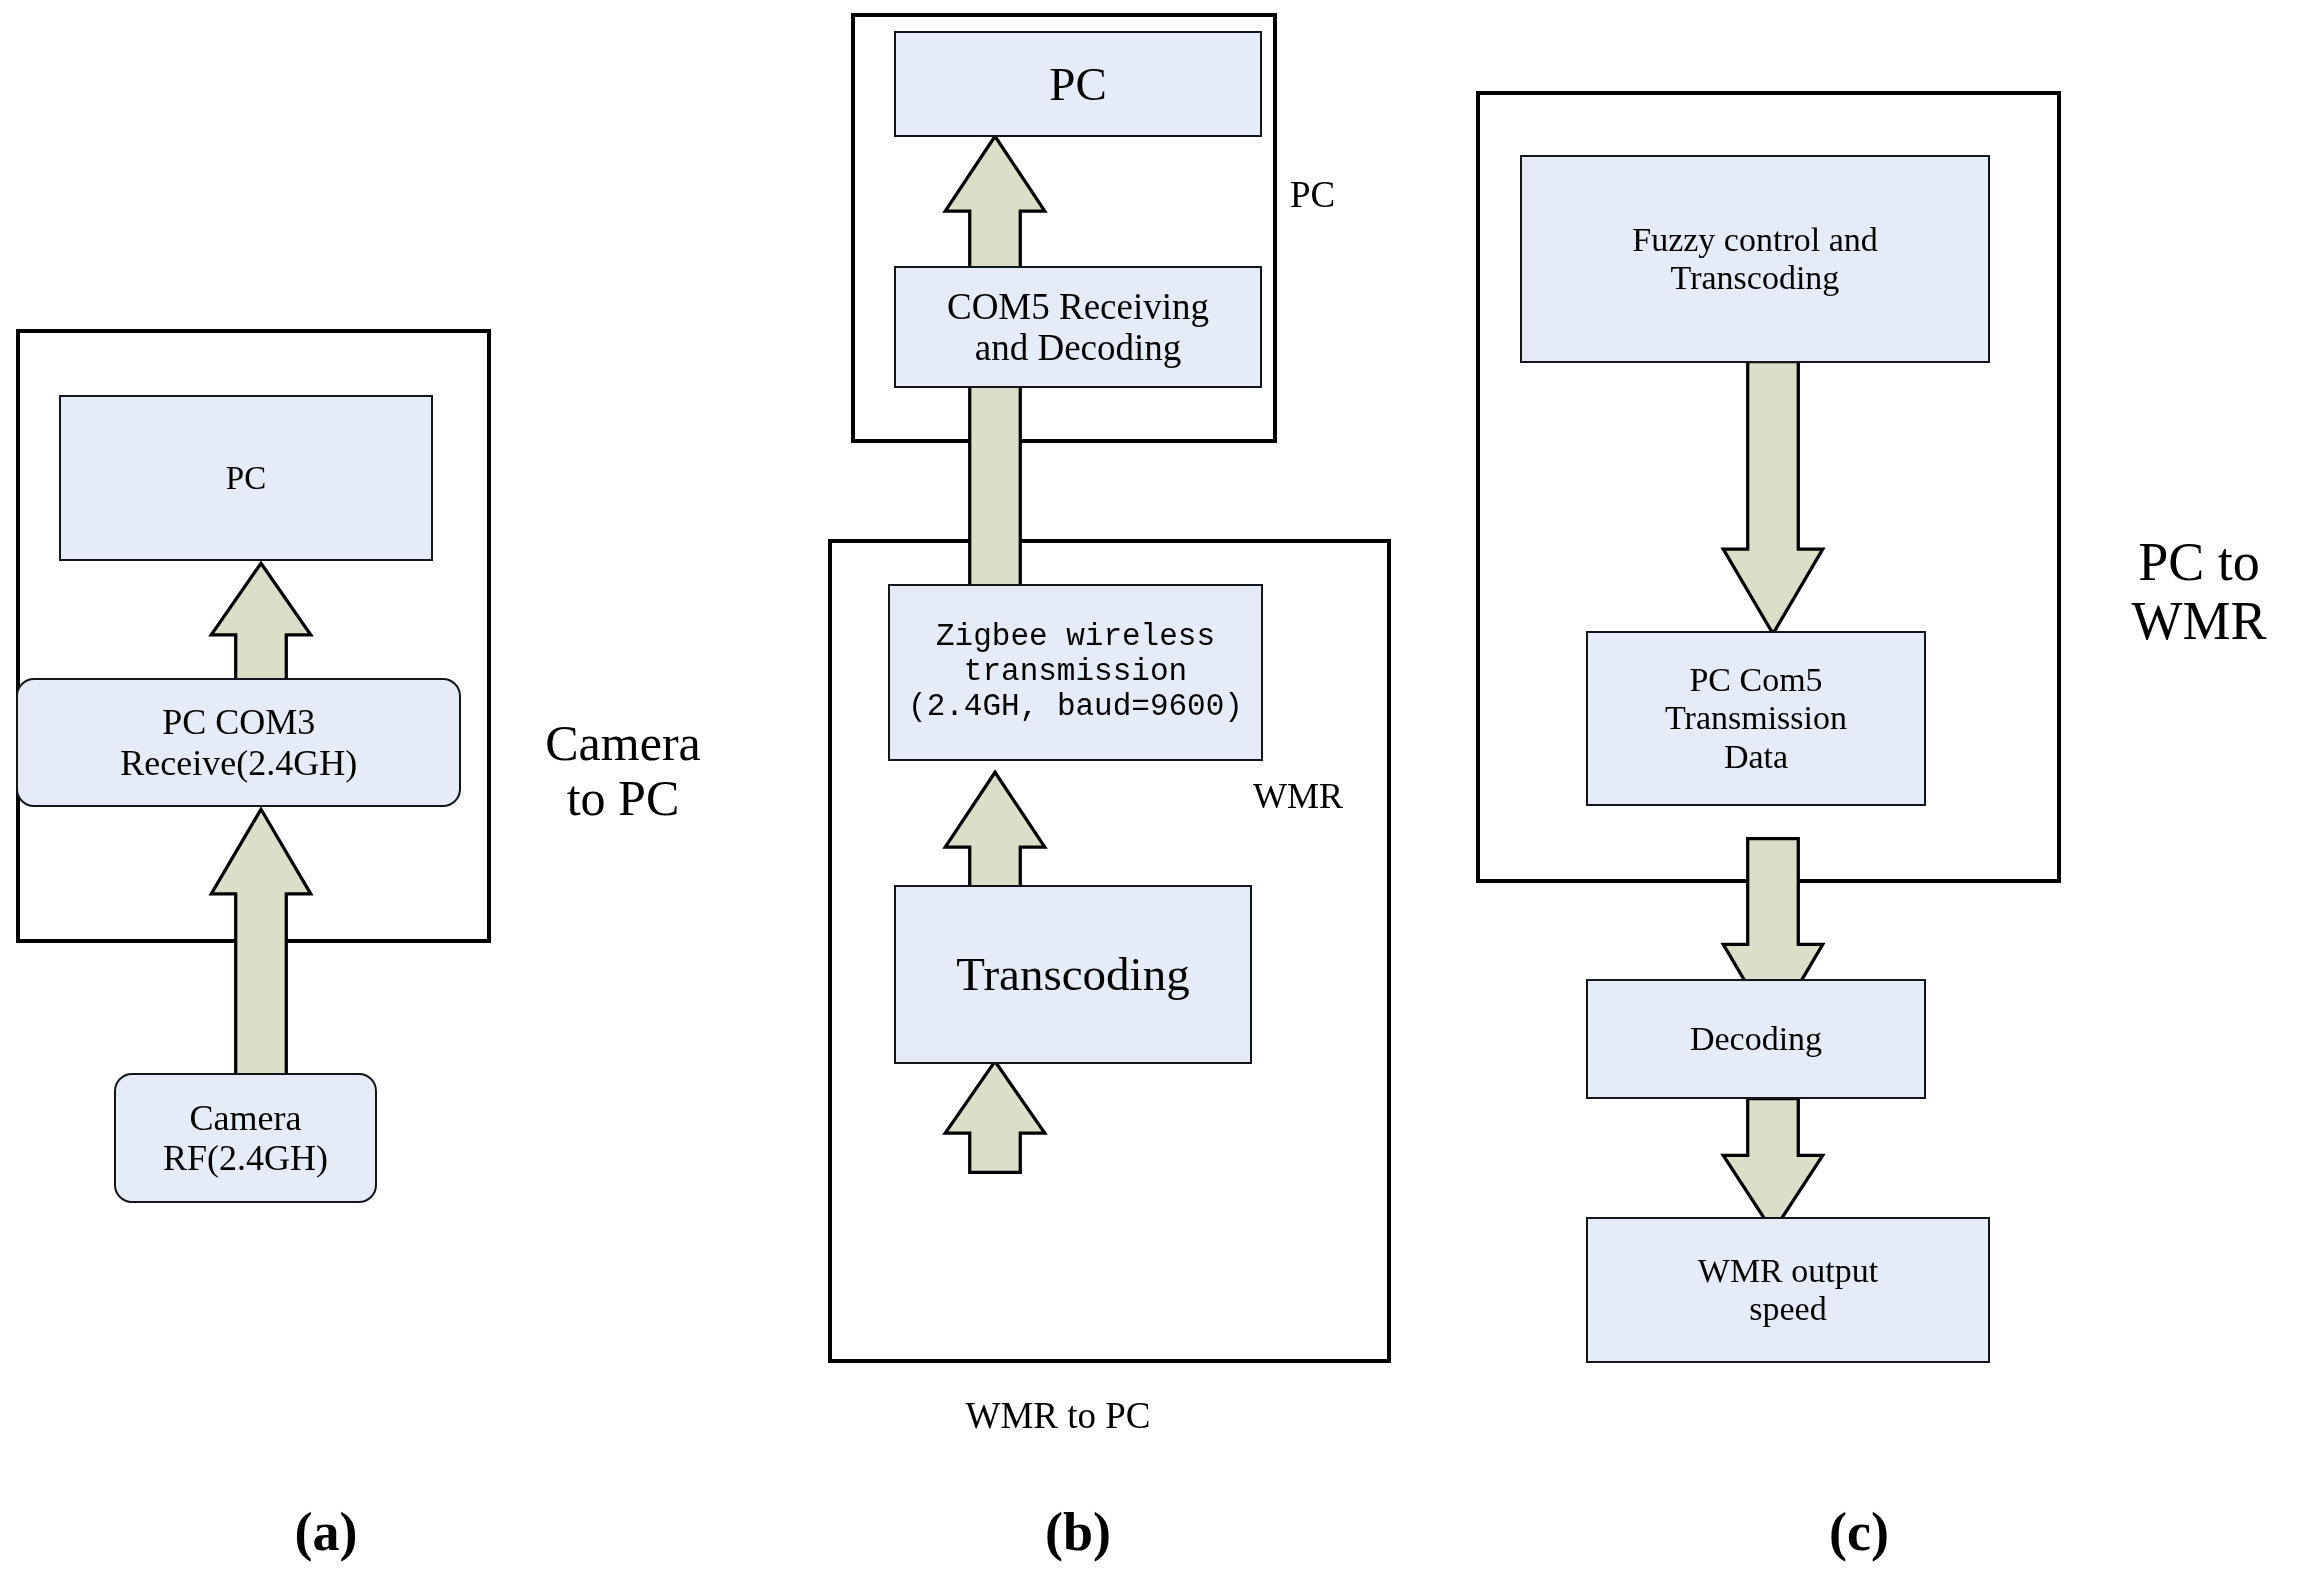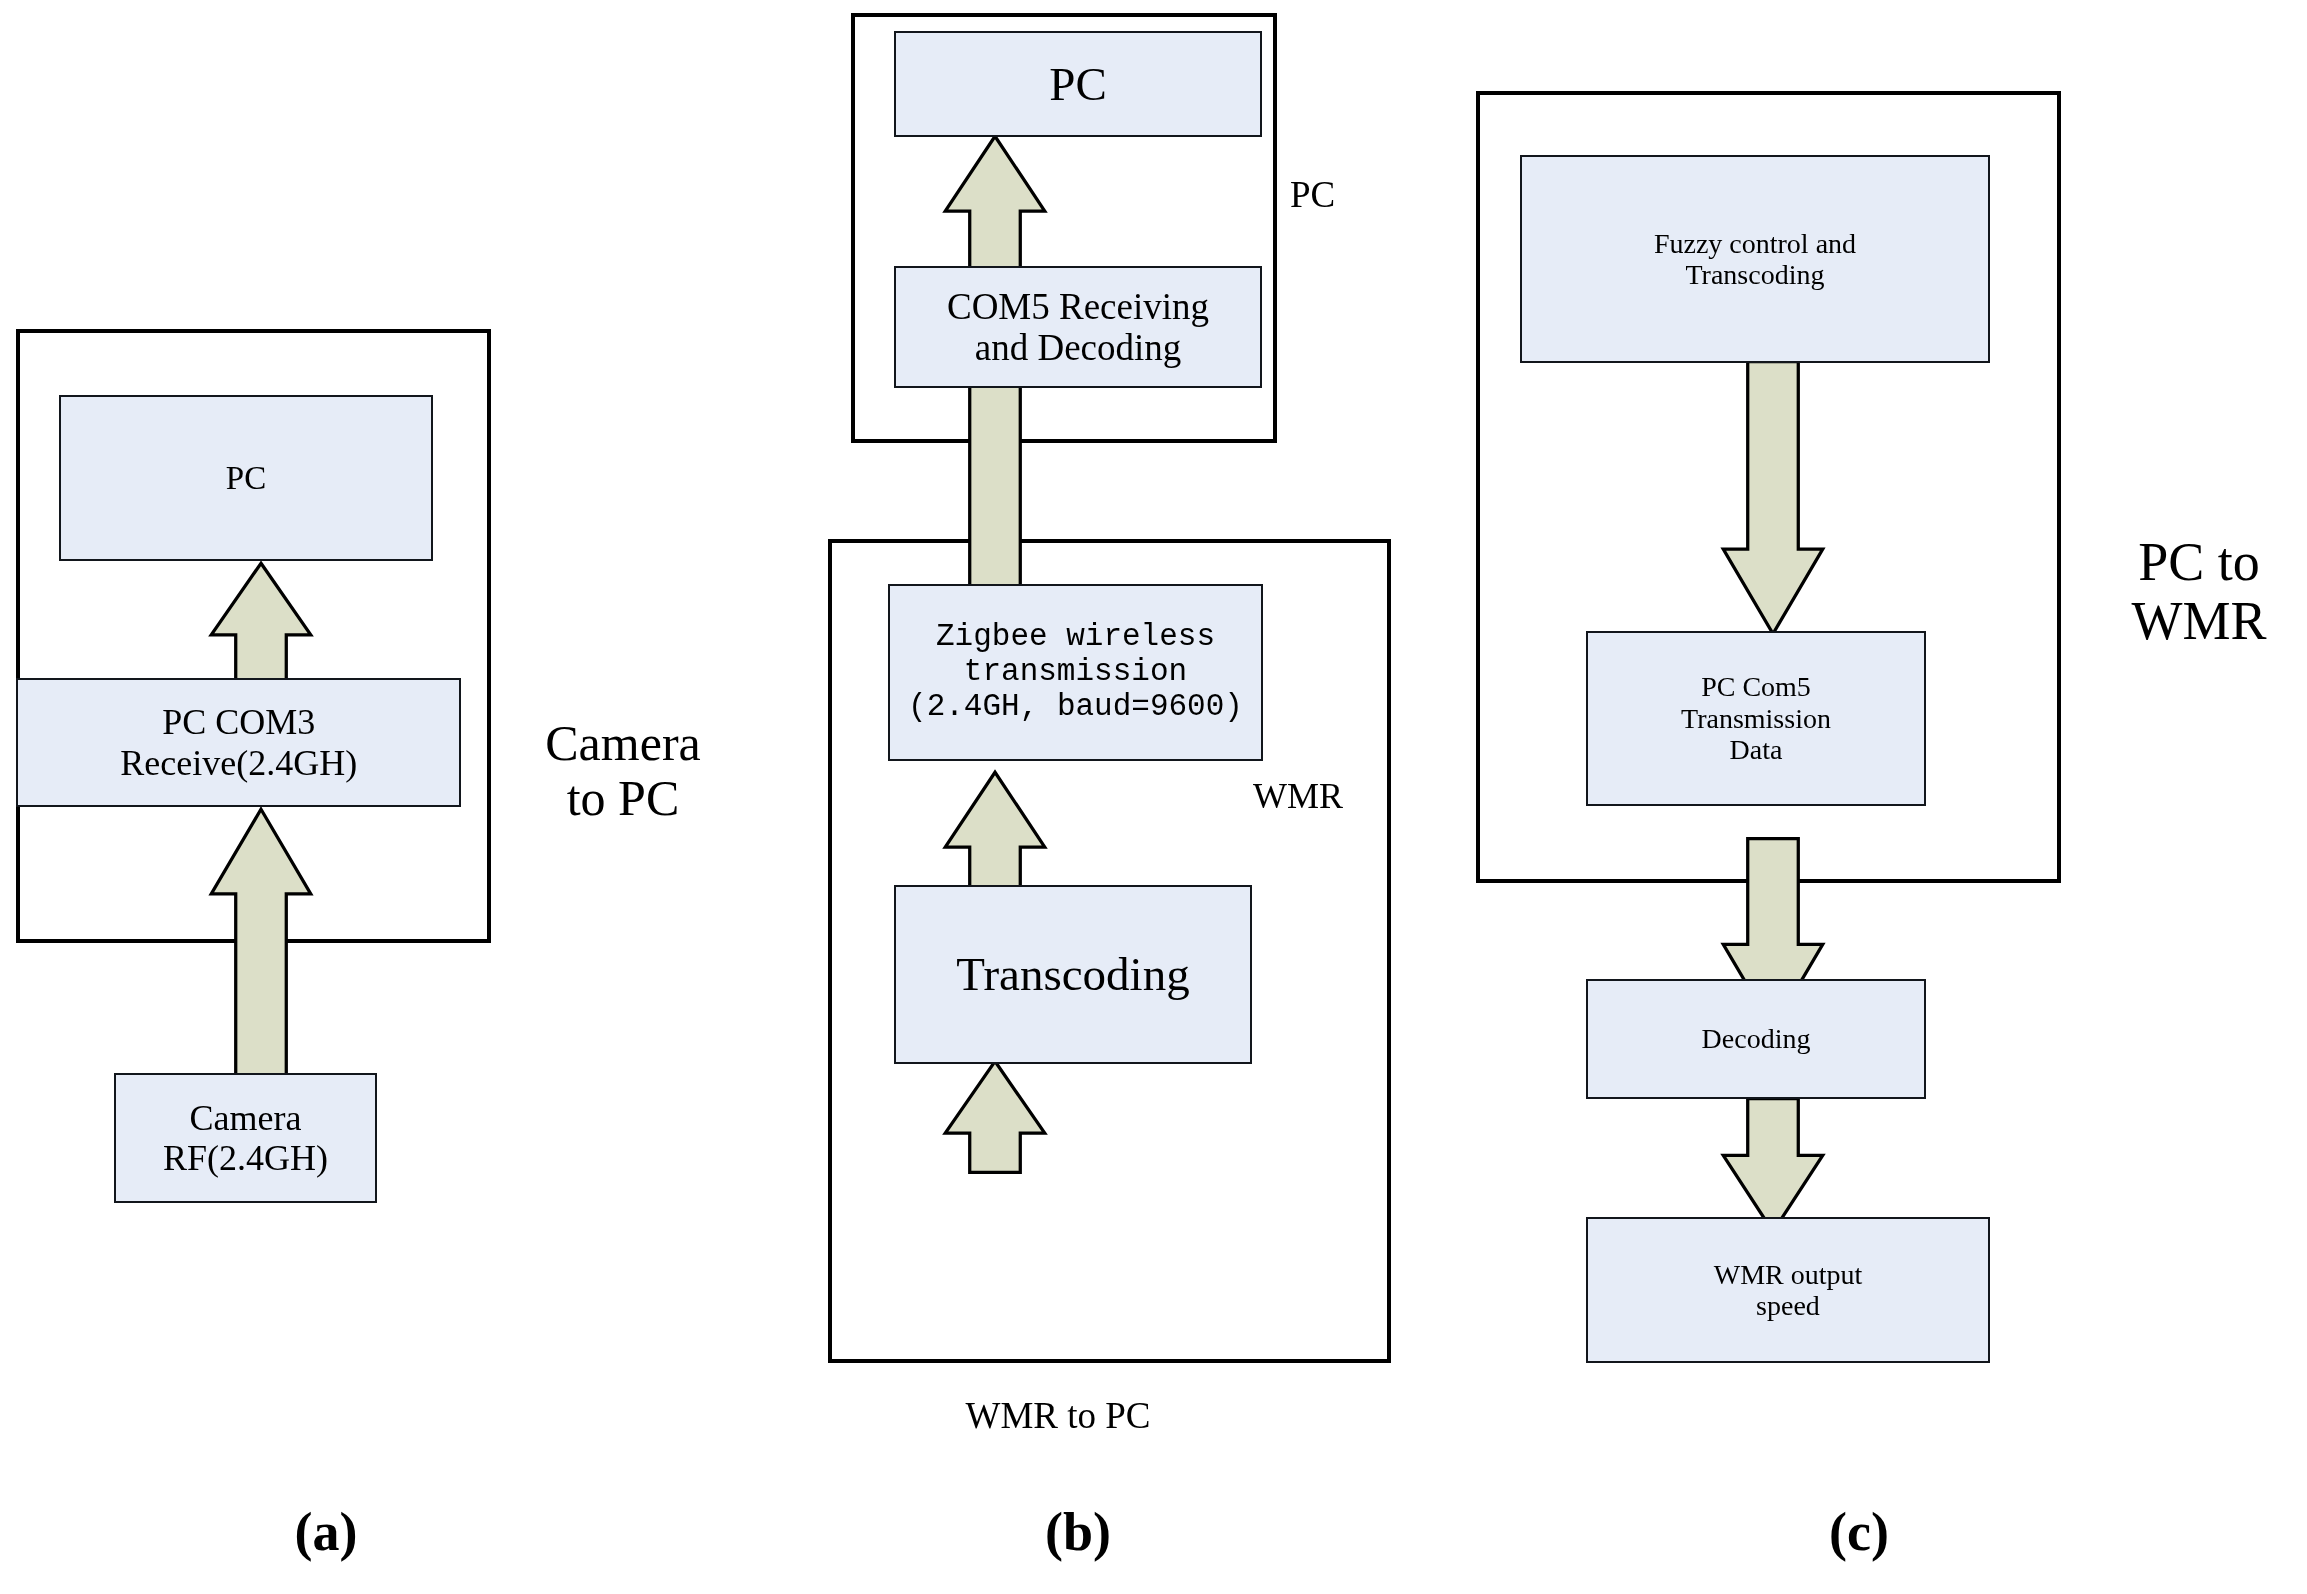--- a/index.html
+++ b/index.html
@@ -48,23 +48,23 @@
   }
   .panel-caption{
     position:absolute;
     color:#000000;
     font-weight:bold;
     text-align:center;
     z-index:6;
   }
   .t-38{font-size:31px;}
   .t-40{font-size:33px;}
-  .t-44{font-size:36px;}
+  .t-44{font-size:36px;border-radius:18px;}
   .t-46{font-size:37px;}
-  .t-52{font-size:28px;}
+  .t-52{font-size:34px;}
   .t-58{font-size:47px;}
   .t-62{font-size:50px;}
   .t-66{font-size:54px;}
 </style>
 </head>
 <body>
 
 <div id="stage">
 
   <div class="group-box" style="left:16.3px; top:329px; width:475px; height:614px;"></div>

